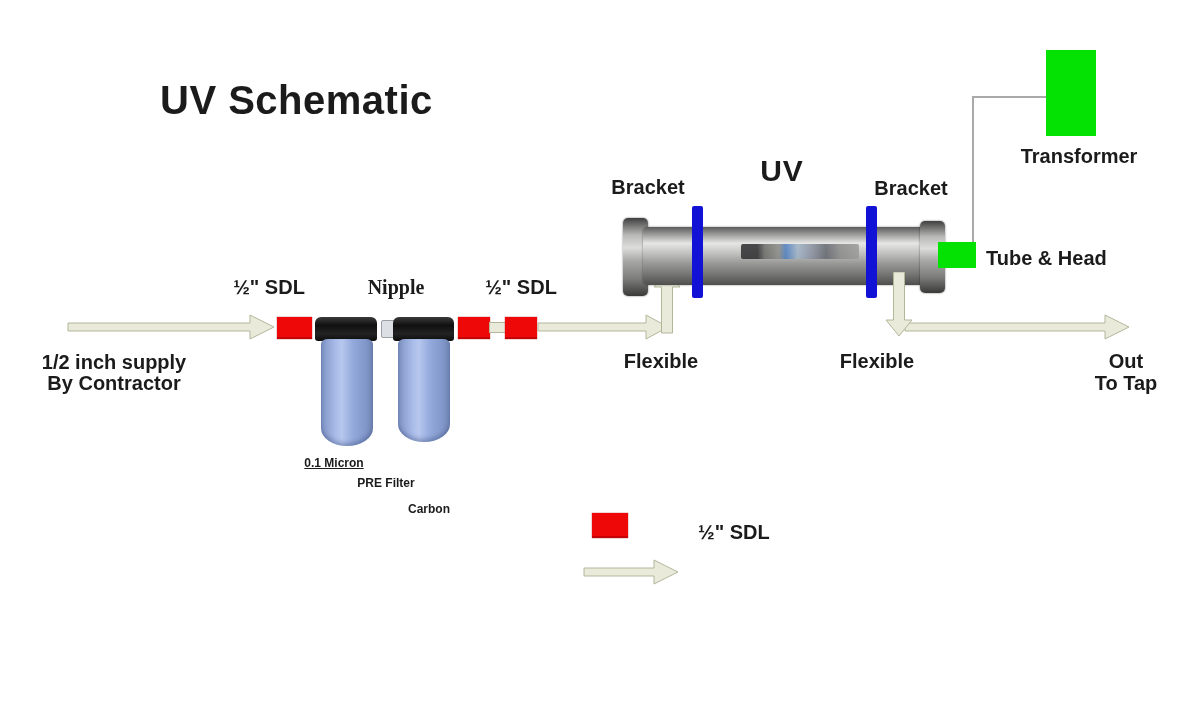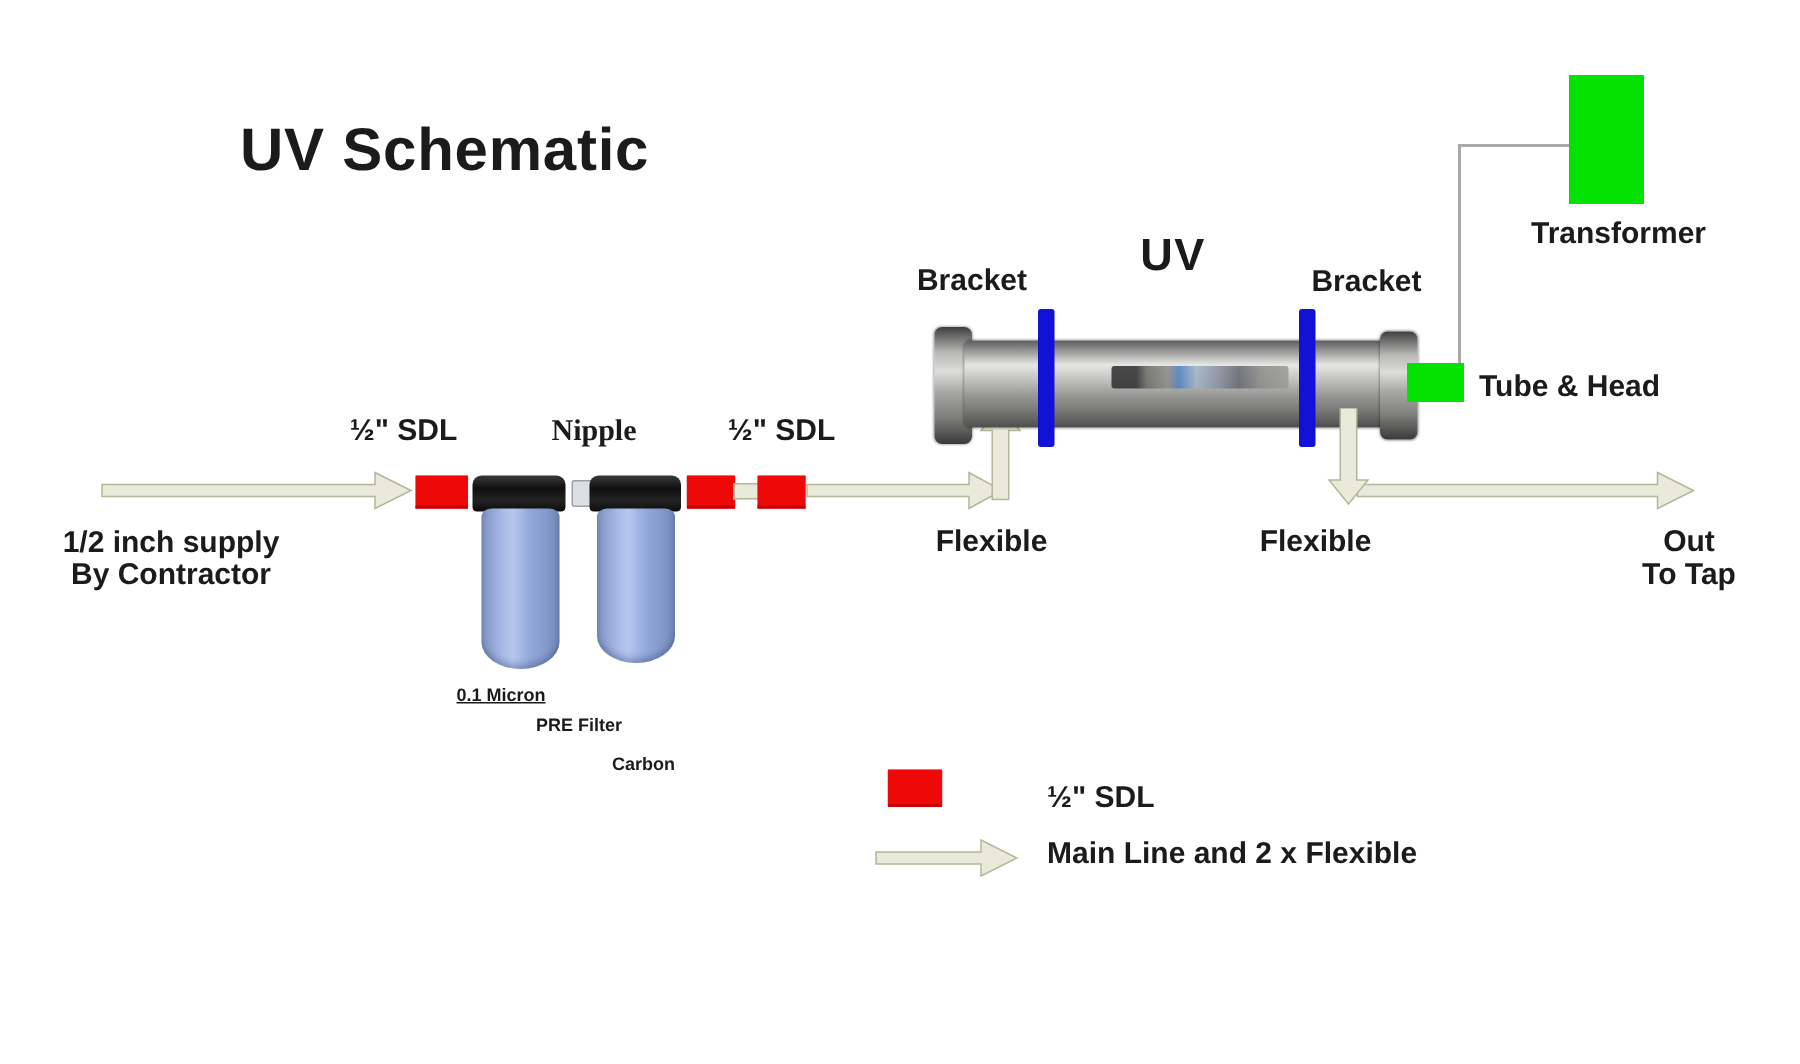--- a/index.html
+++ b/index.html
@@ -131,15 +131,14 @@
   <div class="lbl ctr" style="left:1126px;top:350px;line-height:22px;">
     <div>Out</div>
     <div>To Tap</div>
   </div>
 
   <div class="sdl" style="left:592px;top:513px;width:36px;height:23px;"></div>
   <div class="lbl" style="left:698px;top:521px;">½" SDL</div>
   <svg class="flow" style="left:582px;top:556px;" width="98" height="32" viewBox="0 0 98 32">
     <polygon points="2,12 72,12 72,4 96,16 72,28 72,20 2,20" fill="#e9eada" stroke="#b3b79a" stroke-width="1"></polygon>
   </svg>
-  <div class="lbl" style="left:698px;top:558px;">Main Line and 2 x Flexible</div>
 
 </div>
 
 </body></html>

